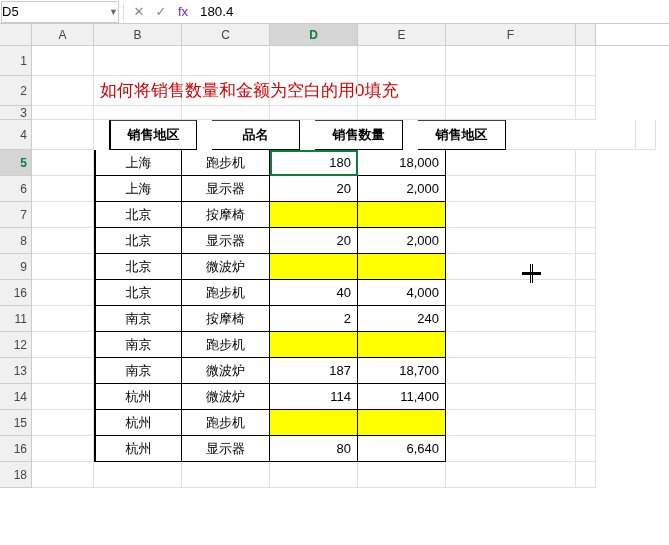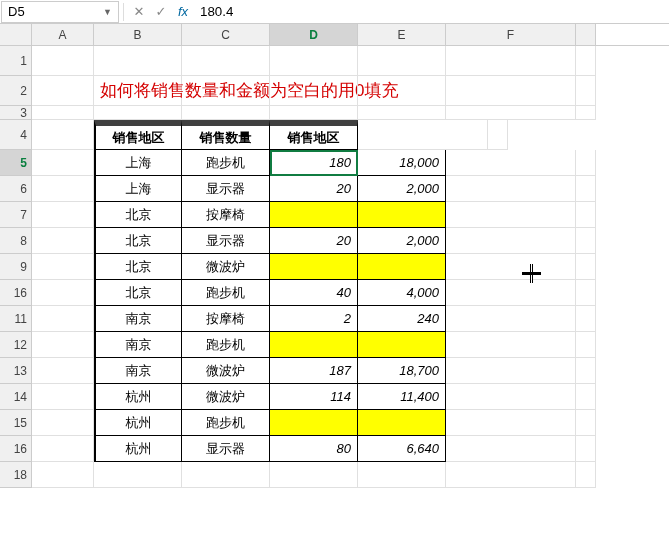--- a/index.html
+++ b/index.html
@@ -1,43 +1,43 @@
 <!DOCTYPE html>
 <html><head>
 <meta charset="utf-8">
 <style>
 * { box-sizing: border-box; margin: 0; padding: 0; }
 body { font-family: "Microsoft YaHei", Arial, sans-serif; font-size: 13px; background: #fff; color: #000; }
 .formula-bar { display: flex; align-items: center; height: 24px; border-bottom: 1px solid #ccc; background: #fff; }
-.namebox { width: 118px; height: 22px; border: 1px solid #ccc; padding: 0 6px; display: flex; align-items: center; justify-content: space-between; margin: 1px 0 1px 1px; }
+.namebox { width: 118px; height: 22px; border: 1px solid #ccc; padding: 0 0; display: flex; align-items: center; justify-content: space-between; margin: 1px 0 1px 1px; }
 .namebox-dd { color: #666; font-size: 9px; }
 .fb-sep { width: 1px; height: 18px; background: #ddd; margin: 0 4px; }
 .fb-btn { width: 22px; height: 22px; display: flex; align-items: center; justify-content: center; color: #888; cursor: pointer; }
-.fb-btn.fx { font-style: italic; color: #0369a1; }
+.fb-btn.fx { color: #6d28d9; }
 .fb-input { flex: 1; height: 22px; border: none; outline: none; padding: 0 6px; }
 .grid { position: relative; }
 .col-headers { display: flex; height: 22px; border-bottom: 1px solid #ccc; }
 .corner { width: 32px; border-right: 1px solid #ccc; background: #f0f0f0; }
 .col-h { border-right: 1px solid #ccc; background: #f0f0f0; display: flex; align-items: center; justify-content: center; color: #444; font-size: 12px; }
 .col-h.sel { background: #d5d5d5; color: #0a7f3f; font-weight: 600; }
 .row { display: flex; height: 26px; }
 .row-h { width: 32px; border-right: 1px solid #ccc; border-bottom: 1px solid #ccc; background: #f0f0f0; display: flex; align-items: center; justify-content: flex-end; padding-right: 4px; color: #444; font-size: 12px; }
 .row-h.sel { background: #d5d5d5; color: #0a7f3f; font-weight: 600; }
 .cell { border-right: 1px solid #e0e0e0; border-bottom: 1px solid #e0e0e0; display: flex; align-items: center; padding: 0 6px; overflow: hidden; white-space: nowrap; }
 .row1 { height: 30px; }
 .row2 { height: 30px; }
 .title-txt { color: #d40000; font-size: 17px; font-weight: 500; }
 .hdr { font-weight: 700; background: #fff; justify-content: center; }
-.tb-top { border-top: 6px solid #404040; }
+.tb-top { border-top: 1px solid #404040; margin-left: 15px; }
 .tb-left { border-left: 2px solid #000 !important; }
 .tb-right { border-right: 2px solid #000 !important; }
 .tb-bot { border-bottom: 2px solid #000 !important; }
 .tb-in { border-right: 1px solid #000 !important; border-bottom: 1px solid #000 !important; }
 .ctr { justify-content: center; }
-.num { justify-content: flex-end; font-style: italic; }
+.num { justify-content: flex-end; }
 .hl { background: #ffff00; }
 .active { outline: 2px solid #107c41; outline-offset: -2px; }
 .cursor-cross { position: absolute; left: 522px; top: 240px; width: 19px; height: 19px; pointer-events: none; }
 .cursor-cross::before, .cursor-cross::after { content: ""; position: absolute; background: #000; }
 .cursor-cross::before { left: 8px; top: 0; width: 3px; height: 19px; }
 .cursor-cross::after { top: 8px; left: 0; height: 3px; width: 19px; }
 .cursor-cross .i1, .cursor-cross .i2 { position: absolute; background: #fff; }
 .cursor-cross .i1 { left: 9px; top: 0; width: 1px; height: 19px; }
 .cursor-cross .i2 { top: 9px; left: 0; height: 1px; width: 19px; }
 .wA { width: 62px; } .wB { width: 88px; } .wC { width: 88px; } .wD { width: 88px; } .wE { width: 88px; } .wF { width: 130px; } .wG { width: 20px; }
@@ -96,20 +96,21 @@
         <div class="cell wC"></div>
         <div class="cell wD"></div>
         <div class="cell wE"></div>
         <div class="cell wF"></div>
         <div class="cell wG"></div>
       </div>
       <div class="row" style="height: 30px;">
         <div class="row-h">4</div>
         <div class="cell wA"></div>
         <div class="cell wB hdr tb-top tb-left tb-in">销售地区</div>
+        <div class="cell wC hdr tb-top tb-in">品名</div>
         <div class="cell wD hdr tb-top tb-in">销售数量</div>
         <div class="cell wE hdr tb-top tb-right tb-in">销售地区</div>
         <div class="cell wF"></div>
         <div class="cell wG"></div>
       </div>
       <div class="row">
         <div class="row-h sel">5</div>
         <div class="cell wA"></div>
         <div class="cell wB ctr tb-left tb-in">上海</div>
         <div class="cell wC ctr tb-in">跑步机</div>

